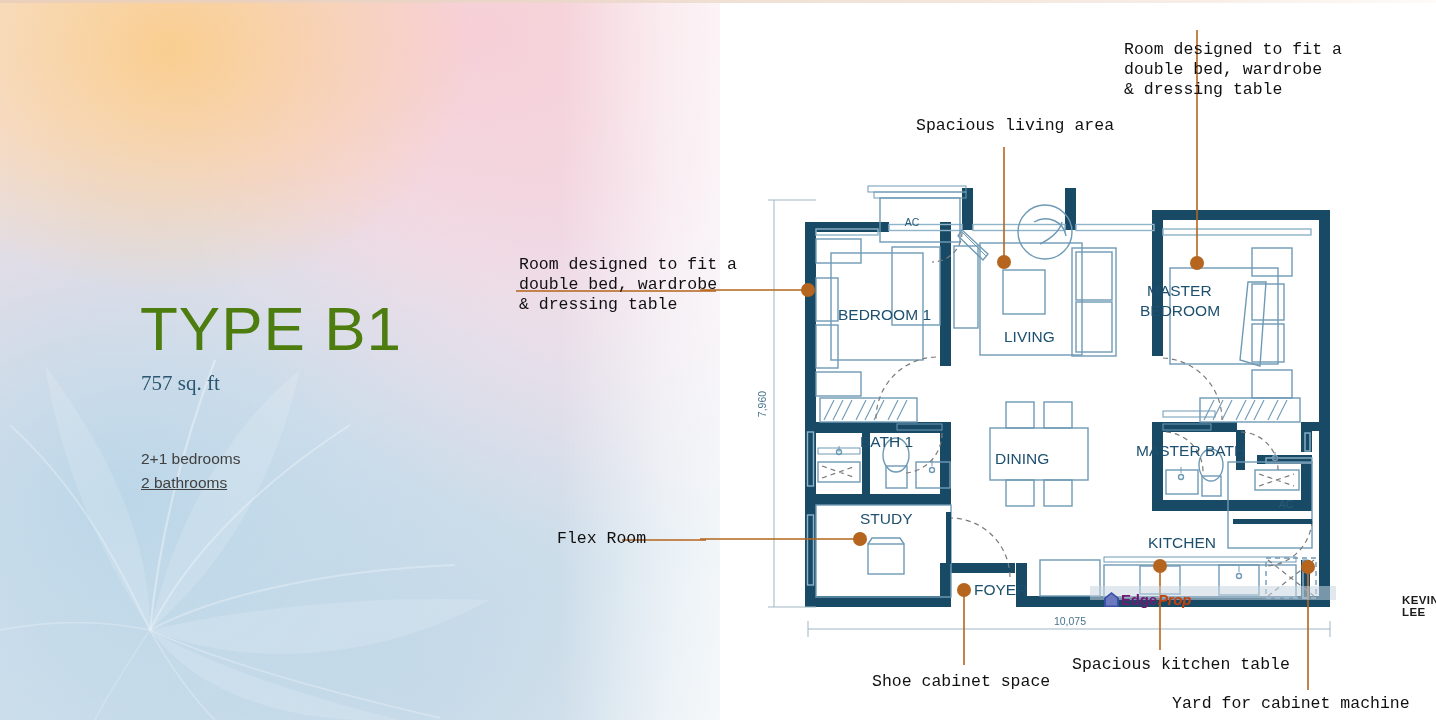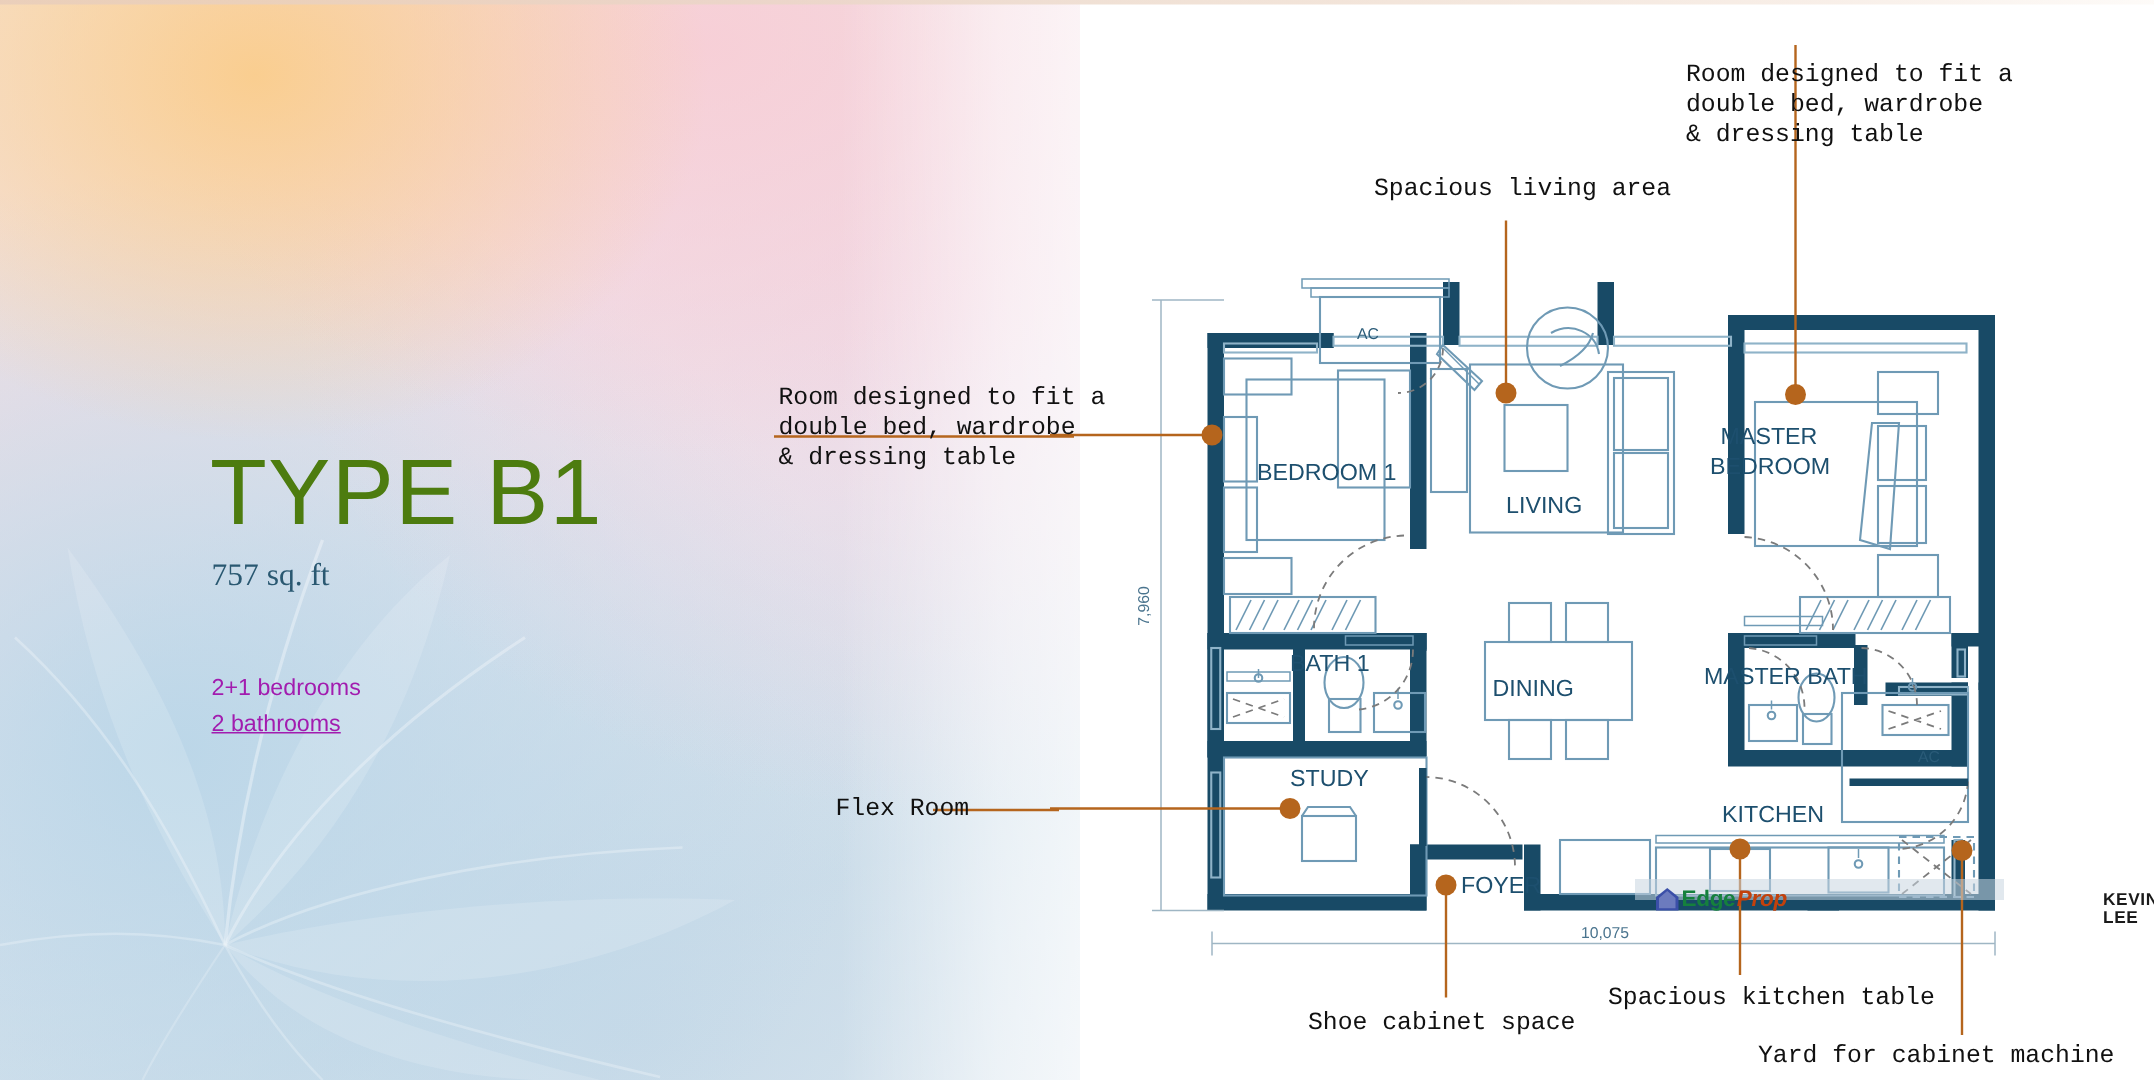--- a/index.html
+++ b/index.html
@@ -25,21 +25,21 @@
   .bg-top-line{position:absolute;left:0;top:0;width:1436px;height:3px;
     background:linear-gradient(90deg,#e8cdbb 0%, #ead6c7 35%, #f0dfd2 62%, #f7ece4 85%, #fdfaf7 100%);opacity:.85;}
   .rays{position:absolute;left:0;top:330px;width:560px;height:390px;opacity:.85;}
 
   
   .type-title{position:absolute;left:140px;top:286px;
     font-family:Liberation Sans, sans-serif;font-size:62px;line-height:1;
     color:#4d7c0f;letter-spacing:1px;margin-top:12px;}
   .type-area{position:absolute;left:141px;top:359px;
     font-family:"Liberation Serif",serif;font-size:21px;line-height:1;color:#2a5871;margin-top:14px;}
-  .spec-line{position:absolute;left:141px;font-size:15.5px;color:#a21caf;}
+  .spec-line{position:absolute;left:141px;font-size:15.5px;color:#404040;}
   .spec-1{top:450px;}
   .spec-2{top:474px;text-decoration:underline;}
 
   
   #plan{position:absolute;left:700px;top:0;width:736px;height:720px;}
 
   
   .note{position:absolute;font-size:16.5px;color:#111111;line-height:1.22;white-space:pre-line;font-family:Liberation Mono, monospace;}
   .note-bedroom1{left:519px;top:255px;text-align:left;}
   .note-master{left:1124px;top:40px;text-align:left;}
@@ -49,21 +49,21 @@
   .note-kitchen{left:1072px;top:655px;}
   .note-yard{left:1172px;top:694px;}
 
   .kevin{position:absolute;left:1355px;top:594px;font-size:11.5px;font-weight:bold;
     color:#1a1a1a;letter-spacing:.4px;margin-left:47px;}
 
   
   .wm{position:absolute;left:1103px;top:591px;display:flex;align-items:center;gap:1px;}
   .wm-mark{width:17px;height:17px;position:relative;}
   .wm-text{font-size:15px;font-weight:bold;letter-spacing:-.2px;line-height:17px;}
-  .wm-edge{color:#15803d;}
+  .wm-edge{color:#701a75;}
   .wm-prop{color:#c2410c;font-style:italic;}
 </style>
 </head>
 <body>
 
 <div id="stage">
 
   <div class="bg-base"></div>
   <svg class="rays" viewBox="0 0 560 390" preserveAspectRatio="none">
     <g stroke="#ffffff" fill="none" opacity="0.75">

